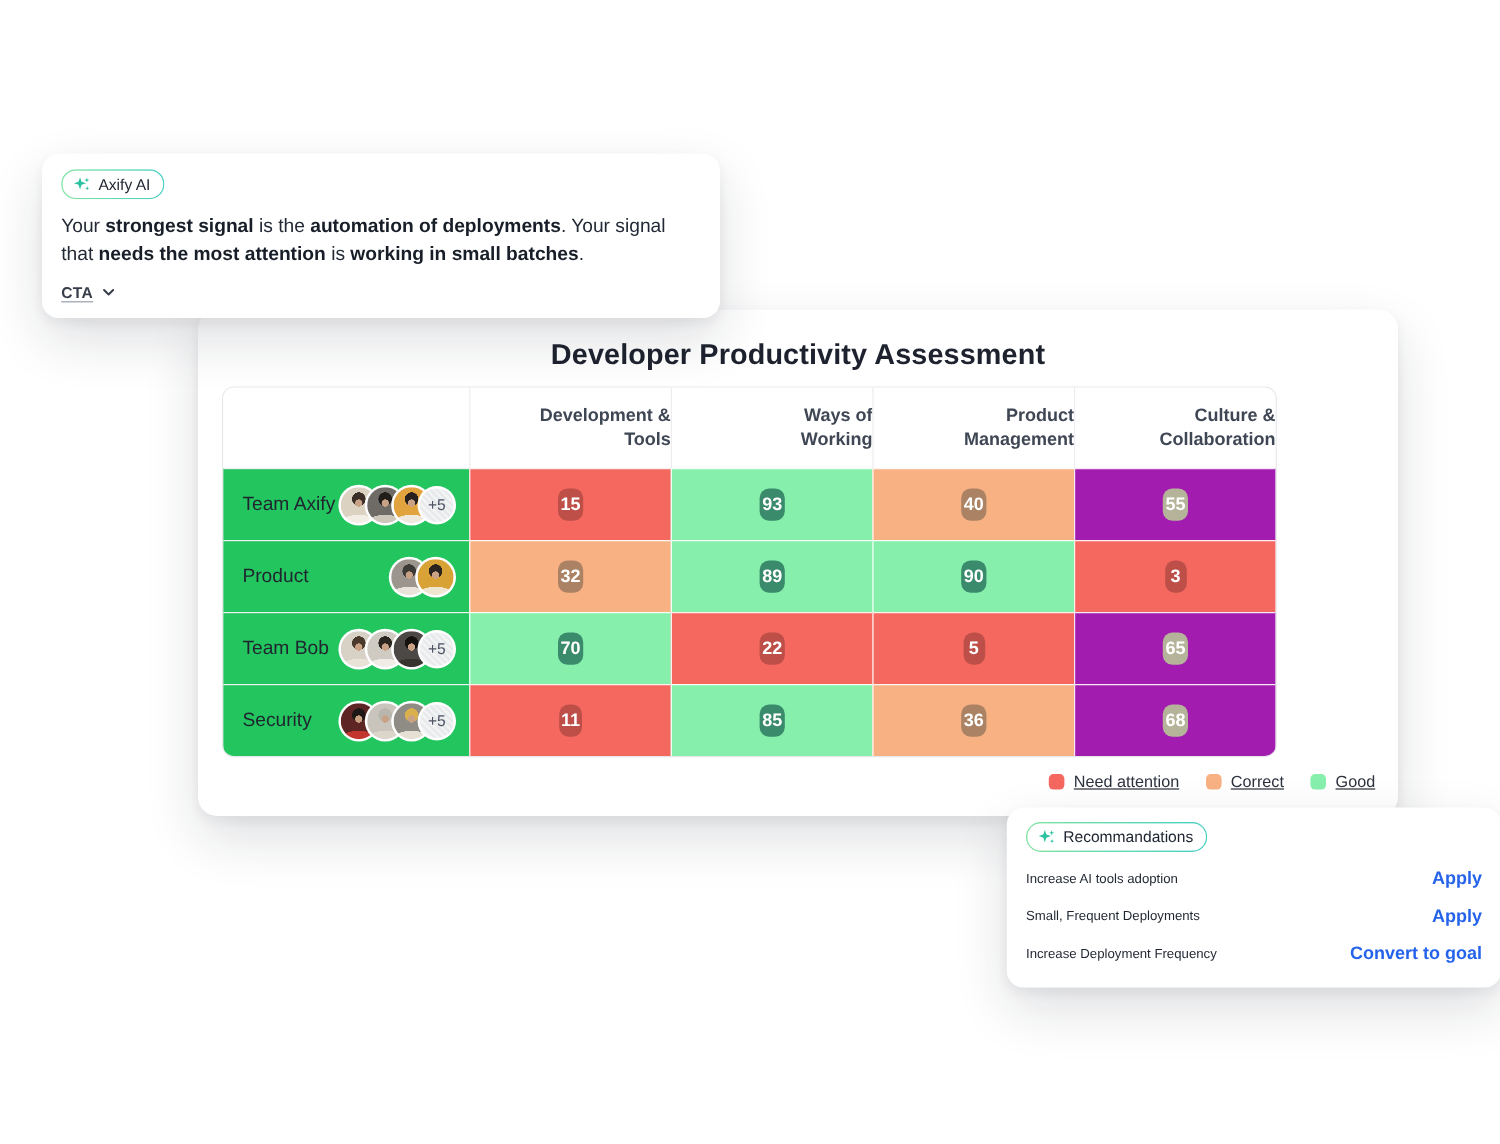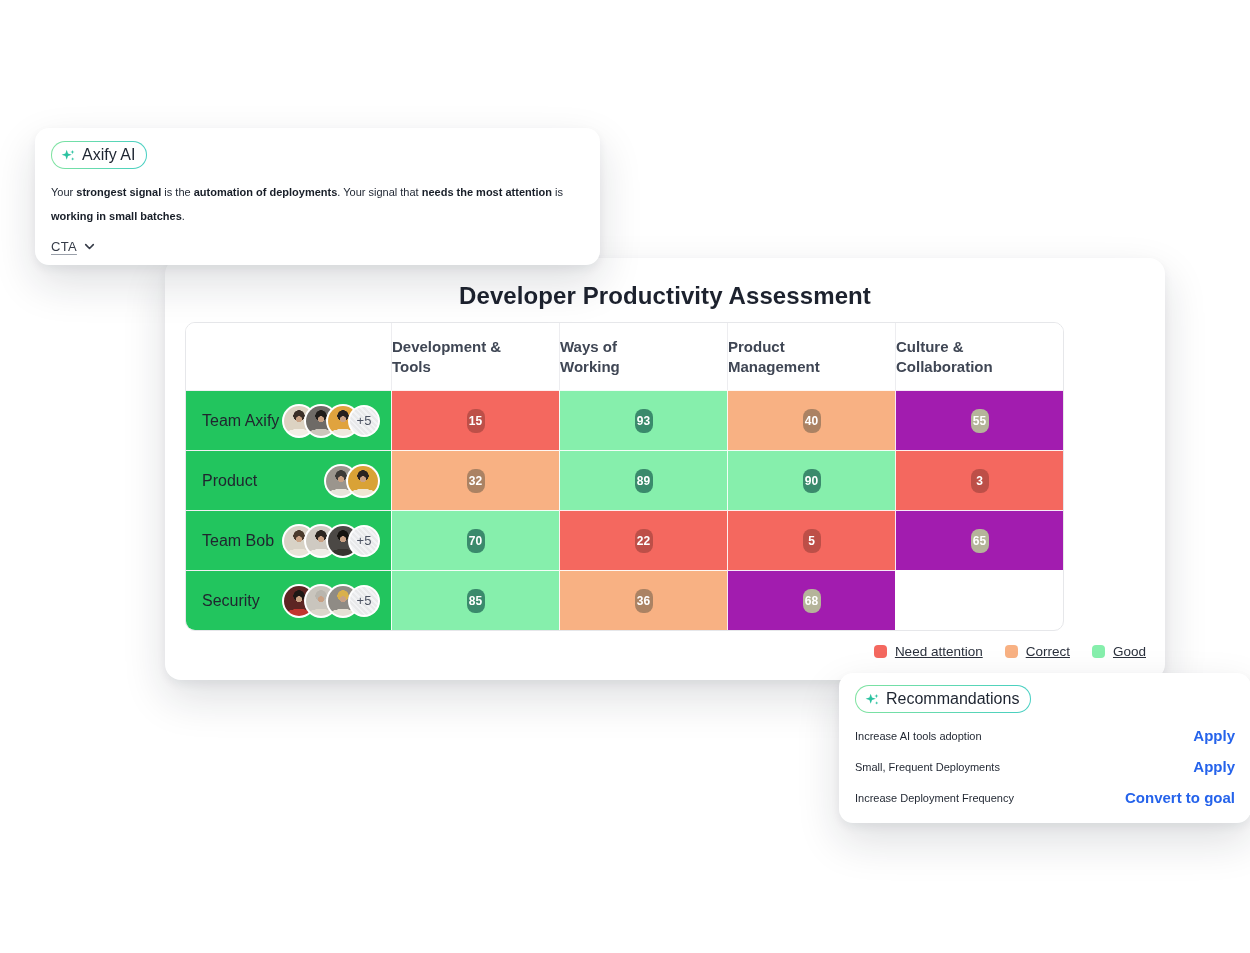--- a/index.html
+++ b/index.html
@@ -12,64 +12,64 @@
   .card {
     position: absolute; background: #fff; border-radius: 14px;
     box-shadow: 0 4px 10px rgba(22,28,45,.06), 0 18px 44px rgba(22,28,45,.14);
   }
 
   
   .ai-card { left: 35px; top: 128px; width: 565px; height: 137px; padding: 13px 16px; z-index: 3; }
   .badge {
     display: inline-flex; align-items: center; gap: 6px;
     padding: 4px 11px 4px 9px; border-radius: 999px;
-    font-size: 16px; font-weight: 500; color: #1d2430;
+    font-size: 13px; font-weight: 500; color: #1d2430;
     border: 1px solid transparent;
     background: linear-gradient(#fff,#fff) padding-box,
                 linear-gradient(90deg, #7fe3a0, #46cfc2) border-box;
   }
-  .ai-text { margin: 11px 0 0; font-size: 11px; line-height: 24px; color: #232a36; }
+  .ai-text { margin: 11px 0 0; font-size: 16px; line-height: 24px; color: #232a36; }
   .ai-text b { font-weight: 700; color: #181e28; }
   .cta { display: inline-flex; align-items: center; gap: 6px; margin-top: 11px; cursor: pointer; }
   .cta span {
-    font-size: 13px; font-weight: 400; letter-spacing: .3px; color: #363c48;
+    font-size: 13px; font-weight: 700; letter-spacing: .3px; color: #363c48;
     text-decoration: underline; text-underline-offset: 3px; text-decoration-color: #9aa0aa;
   }
 
   
   .main-card { left: 165px; top: 258px; width: 1000px; height: 422px; border-radius: 16px; z-index: 2; }
   .main-title { margin: 0; position: absolute; top: 24px; left: 0; right: 0; text-align: center;
     font-size: 24px; font-weight: 700; color: #1d222e; letter-spacing: .1px; }
   .table-wrap { position: absolute; left: 20px; top: 64px; width: 879px; }
   .grid {
     display: grid; grid-template-columns: 205px repeat(4, 1fr);
     border: 1px solid #e6e7ea; border-radius: 10px; overflow: hidden; background: #fff;
   }
   .h-cell {
-    height: 67px; display: flex; flex-direction: column; align-items: flex-start; justify-content: center;
+    height: 67px; display: flex; flex-direction: column; align-items: flex-end; justify-content: center;
     font-size: 15px; font-weight: 600; color: #3f4654; line-height: 20px; background: #fff;
   }
   .h-cell + .h-cell { border-left: 1px solid #ededf0; }
   .h-corner { background: #fff; }
   .label-cell {
     height: 60px; background: #22c55e; border-top: 1px solid #f0f1f3;
     display: flex; align-items: center; justify-content: space-between;
     padding: 0 13px 0 16px; font-size: 16px; color: #20262f;
   }
   .v-cell {
     height: 60px; display: flex; align-items: center; justify-content: center;
     border-left: 1px solid rgba(255,255,255,.9); border-top: 1px solid rgba(255,255,255,.9);
   }
   .s-red    { background: #f4685f; }
   .s-orange { background: #f8b183; }
   .s-green  { background: #86efac; }
   .s-yellow { background: #a21caf; }
   .chip {
     min-width: 18px; text-align: center; padding: 5px 2px; border-radius: 8px;
-    font-size: 12px; font-weight: 600; color: #fff;
+    font-size: 15px; font-weight: 600; color: #fff;
   }
   .c-red    { background: #bd4f48; }
   .c-orange { background: #ab8263; }
   .c-green  { background: #3a8a6c; }
   .c-yellow { background: #b5b49a; }
 
   .avatar-group { display: flex; align-items: center; }
   .avatar {
     width: 30px; height: 30px; border-radius: 50%; flex: 0 0 auto;
     box-shadow: 0 0 0 2px #fff;
@@ -218,20 +218,23 @@
         </div>
         <div class="label-cell">
           <span class="team-name">Security</span>
           <span class="avatar-group">
             <span class="avatar p9"></span>
             <span class="avatar p10"></span>
             <span class="avatar p11"></span>
             <span class="more-chip">+5</span>
           </span>
         </div>
+        <div class="v-cell s-red">
+          <span class="chip c-red">11</span>
+        </div>
         <div class="v-cell s-green">
           <span class="chip c-green">85</span>
         </div>
         <div class="v-cell s-orange">
           <span class="chip c-orange">36</span>
         </div>
         <div class="v-cell s-yellow">
           <span class="chip c-yellow">68</span>
         </div>
       </div>

